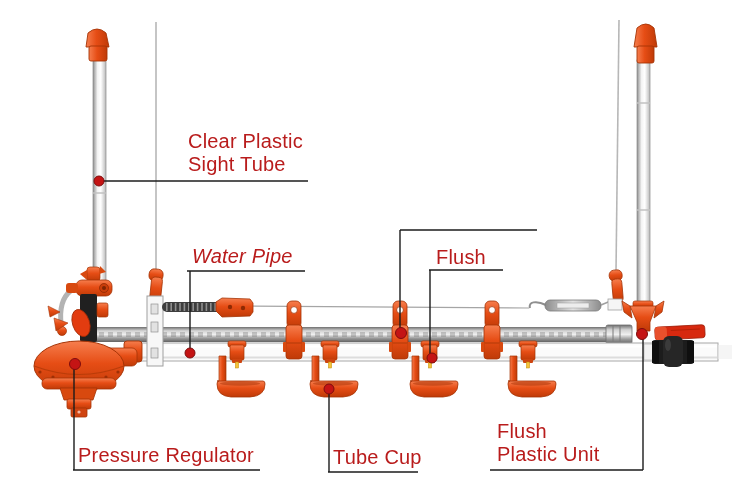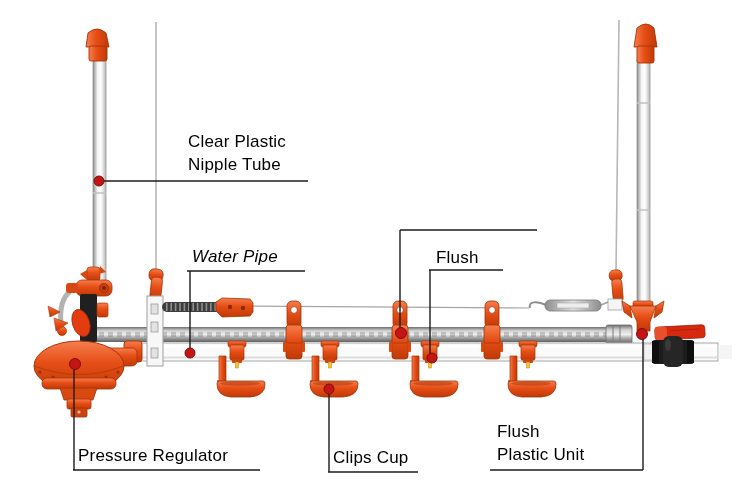--- a/index.html
+++ b/index.html
@@ -2,21 +2,21 @@
 <html><head>
 <meta charset="utf-8">
 <style>
   html,body { margin:0; padding:0; background:#ffffff; }
   .stage {
     position:relative; width:750px; height:499px; background:#ffffff;
     overflow:hidden; font-family:"Liberation Sans", sans-serif;
   }
   .stage svg { position:absolute; left:0; top:0; }
   .lbl {
-    position:absolute; font-size:17px; line-height:23px; color:#000000;
+    position:absolute; font-size:20px; line-height:23px; color:#b91c1c;
     white-space:nowrap; letter-spacing:0.2px;
   }
 </style>
 </head>
 <body>
 
 <div class="stage">
 
 <svg width="750" height="499" viewBox="0 0 750 499">
   <defs>
@@ -251,23 +251,23 @@
     <circle cx="401" cy="333" r="5.5"></circle>
     <circle cx="432" cy="358" r="5"></circle>
     <circle cx="75" cy="364" r="5.5"></circle>
     <circle cx="329" cy="389" r="5"></circle>
     <circle cx="642" cy="334" r="5.5"></circle>
   </g>
 </svg>
 
   <div class="lbl" style="left:188px; top:130px;">
     <div>Clear Plastic</div>
-    <div>Nipple Tube</div>
+    <div>Sight Tube</div>
   </div>
   <div class="lbl" style="left:192px; top:245px;font-style:italic;">Water Pipe</div>
   <div class="lbl" style="left:436px; top:246px;">Flush</div>
   <div class="lbl" style="left:78px; top:444px;">Pressure Regulator</div>
-  <div class="lbl" style="left:333px; top:446px;">Clips Cup</div>
+  <div class="lbl" style="left:333px; top:446px;">Tube Cup</div>
   <div class="lbl" style="left:497px; top:420px;">
     <div>Flush</div>
     <div>Plastic Unit</div>
   </div>
 </div>
 
 </body></html>

